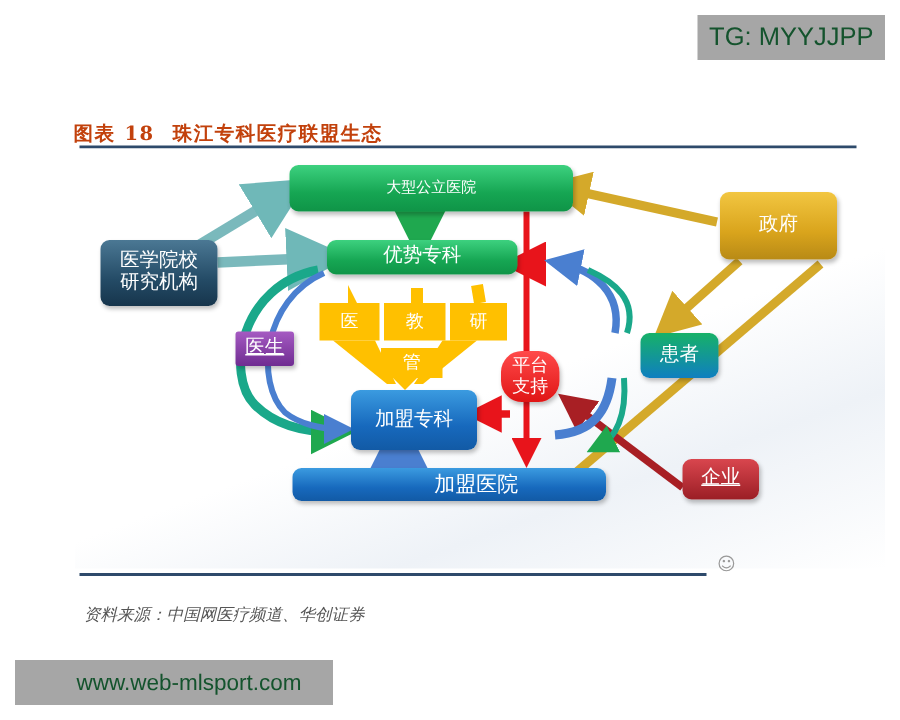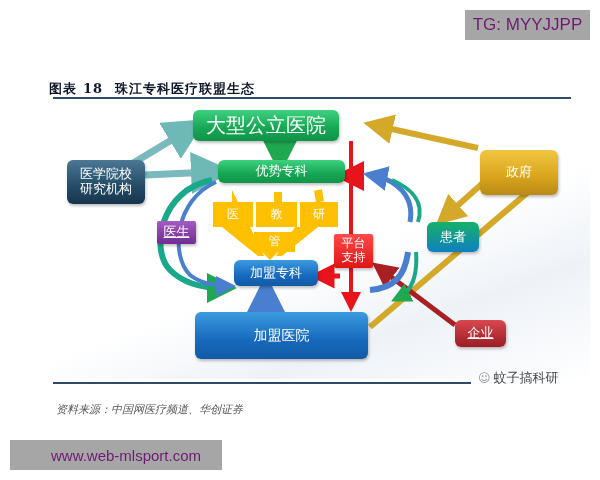--- a/index.html
+++ b/index.html
@@ -1,36 +1,36 @@
 <!DOCTYPE html>
 <html><head>
 <meta charset="utf-8">
 <style>
   html, body { margin:0; padding:0; }
   body { width:600px; height:480px; background:#ffffff; position:relative; overflow:hidden;
          font-family:"DejaVu Sans", "Liberation Sans", sans-serif; }
   .abs { position:absolute; }
-  .wm { background:#a6a6a6; color:#701a75; font-family:"Liberation Sans", sans-serif; font-size:17px;
+  .wm { background:#a6a6a6; color:#14532d; font-family:"Liberation Sans", sans-serif; font-size:17px;
         display:flex; align-items:center; justify-content:center; }
   .fig-title { left:49px; top:80px; font-family:"DejaVu Serif", "Liberation Serif", serif; font-size:13px;
-               font-weight:bold; color:#0f172a; letter-spacing:1px; white-space:nowrap; }
+               font-weight:bold; color:#c2410c; letter-spacing:1px; white-space:nowrap; }
   .fig-title .num { margin:0 12px 0 6px; }
   .rule { height:2px; background:#2e4a6b; }
   .diagram-bg { left:50px; top:99px; width:540px; height:280px;
     background:linear-gradient(160deg,#ffffff 0%,#ffffff 55%,#eef2f7 75%,#ffffff 100%); }
   svg.links { position:absolute; left:0; top:0; width:600px; height:480px; }
   .box { position:absolute; display:flex; align-items:center; justify-content:center; text-align:center;
          color:#ffffff; border-radius:6px; box-shadow:1px 2px 3px rgba(0,0,0,0.25); line-height:1.15; }
   .green { background:linear-gradient(#3dd17f,#16a653 60%,#0f9447); }
   .navy { background:linear-gradient(#4b7894,#244b66 60%,#17354c); }
-  .gold { background:linear-gradient(#f2c641,#d9a41c 60%,#b88a16);margin-top:22px; }
+  .gold { background:linear-gradient(#f2c641,#d9a41c 60%,#b88a16); }
   .teal { background:linear-gradient(#17b168,#0f7fc0); }
   .blue { background:linear-gradient(#3b9be0,#1769bd 60%,#125aa5); }
   .purple { background:linear-gradient(#a55ac2,#6f2c91); border-radius:2px;text-decoration:underline; }
-  .red { background:linear-gradient(#ff4a4a,#e01515); border-radius:2px; }
+  .red { background:linear-gradient(#ff4a4a,#e01515); border-radius:14px; }
   .maroon { background:linear-gradient(#d9464e,#9b1e25); }
   .yellow { background:#ffc000; color:#ffffff; border-radius:0; box-shadow:none; }
   .src { left:56px; top:402px; font-family:Liberation Sans, sans-serif; font-style:italic;
          font-size:11px; color:#555; white-space:nowrap; }
   .brand { left:478px; top:369px; font-size:13px; color:#444; white-space:nowrap; display:flex; align-items:center; gap:3px; }
 </style>
 </head>
 <body>
 
 <div class="abs wm" style="left:465px;top:10px;width:125px;height:30px;">TG: MYYJJPP</div>
@@ -90,21 +90,21 @@
   <line x1="266" y1="312" x2="266" y2="299" stroke="#1769bd" stroke-width="10" marker-end="url(#arrBlue)"></line>
 
   <path d="M232,190 L238,202 L232,202 Z" fill="#ffc000"></path>
   <path d="M278,192 L278,202" stroke="#ffc000" stroke-width="8"></path>
   <path d="M318,190 L320,202" stroke="#ffc000" stroke-width="8"></path>
   <path d="M222,227 L258,256 L264,256 L250,227 Z" fill="#ffc000"></path>
   <path d="M318,227 L282,256 L276,256 L295,227 Z" fill="#ffc000"></path>
   <path d="M262,252 L270,260 L278,252 Z" fill="#ffc000"></path>
 </svg>
 
-<div class="box green" style="left:193px;top:110px;width:146px;height:31px;font-size:20px;">大型公立医院</div>
+<div class="box green" style="left:193px;top:110px;width:189px;height:31px;font-size:10px;">大型公立医院</div>
 
 <div class="box green" style="left:218px;top:160px;width:127px;height:23px;font-size:13px;">优势专科</div>
 
 <div class="box navy" style="left:67px;top:160px;width:78px;height:44px;font-size:13px;flex-direction:column;">
   <span>医学院校</span>
   <span>研究机构</span>
 </div>
 
 <div class="box gold" style="left:480px;top:128px;width:78px;height:45px;font-size:13px;">政府</div>
 
@@ -115,26 +115,25 @@
 <div class="box yellow" style="left:213px;top:202px;width:40px;height:25px;font-size:12px;">医</div>
 <div class="box yellow" style="left:256px;top:202px;width:41px;height:25px;font-size:12px;">教</div>
 <div class="box yellow" style="left:300px;top:202px;width:38px;height:25px;font-size:12px;">研</div>
 <div class="box yellow" style="left:254px;top:232px;width:41px;height:20px;font-size:12px;">管</div>
 
 <div class="box red" style="left:334px;top:234px;width:39px;height:34px;font-size:12px;flex-direction:column;">
   <span>平台</span>
   <span>支持</span>
 </div>
 
-<div class="box blue" style="left:234px;top:260px;width:84px;height:26px;font-size:13px;">加盟专科</div>
+<div class="box blue" style="left:234px;top:260px;width:84px;height:40px;font-size:13px;">加盟专科</div>
 
-<div class="box blue" style="left:195px;top:312px;width:173px;height:47px;font-size:14px;">加盟医院</div>
+<div class="box blue" style="left:195px;top:312px;width:173px;height:22px;font-size:14px;padding-left:36px;">加盟医院</div>
 
-<div class="box maroon" style="left:455px;top:320px;width:51px;height:27px;font-size:13px;text-decoration:underline;">企业</div>
+<div class="box maroon" style="left:455px;top:306px;width:51px;height:27px;font-size:13px;text-decoration:underline;">企业</div>
 
 <div class="abs rule" style="left:53px;top:382px;width:418px;"></div>
 <div class="abs brand">
   <span style="font-size:12px;color:#999;">☺</span>
-  <span>蚊子搞科研</span>
 </div>
 <div class="abs src">资料来源：中国网医疗频道、华创证券</div>
 
 <div class="abs wm" style="left:10px;top:440px;width:192px;height:30px;font-size:15px;padding-left:20px;">www.web-mlsport.com</div>
 
 </body></html>

